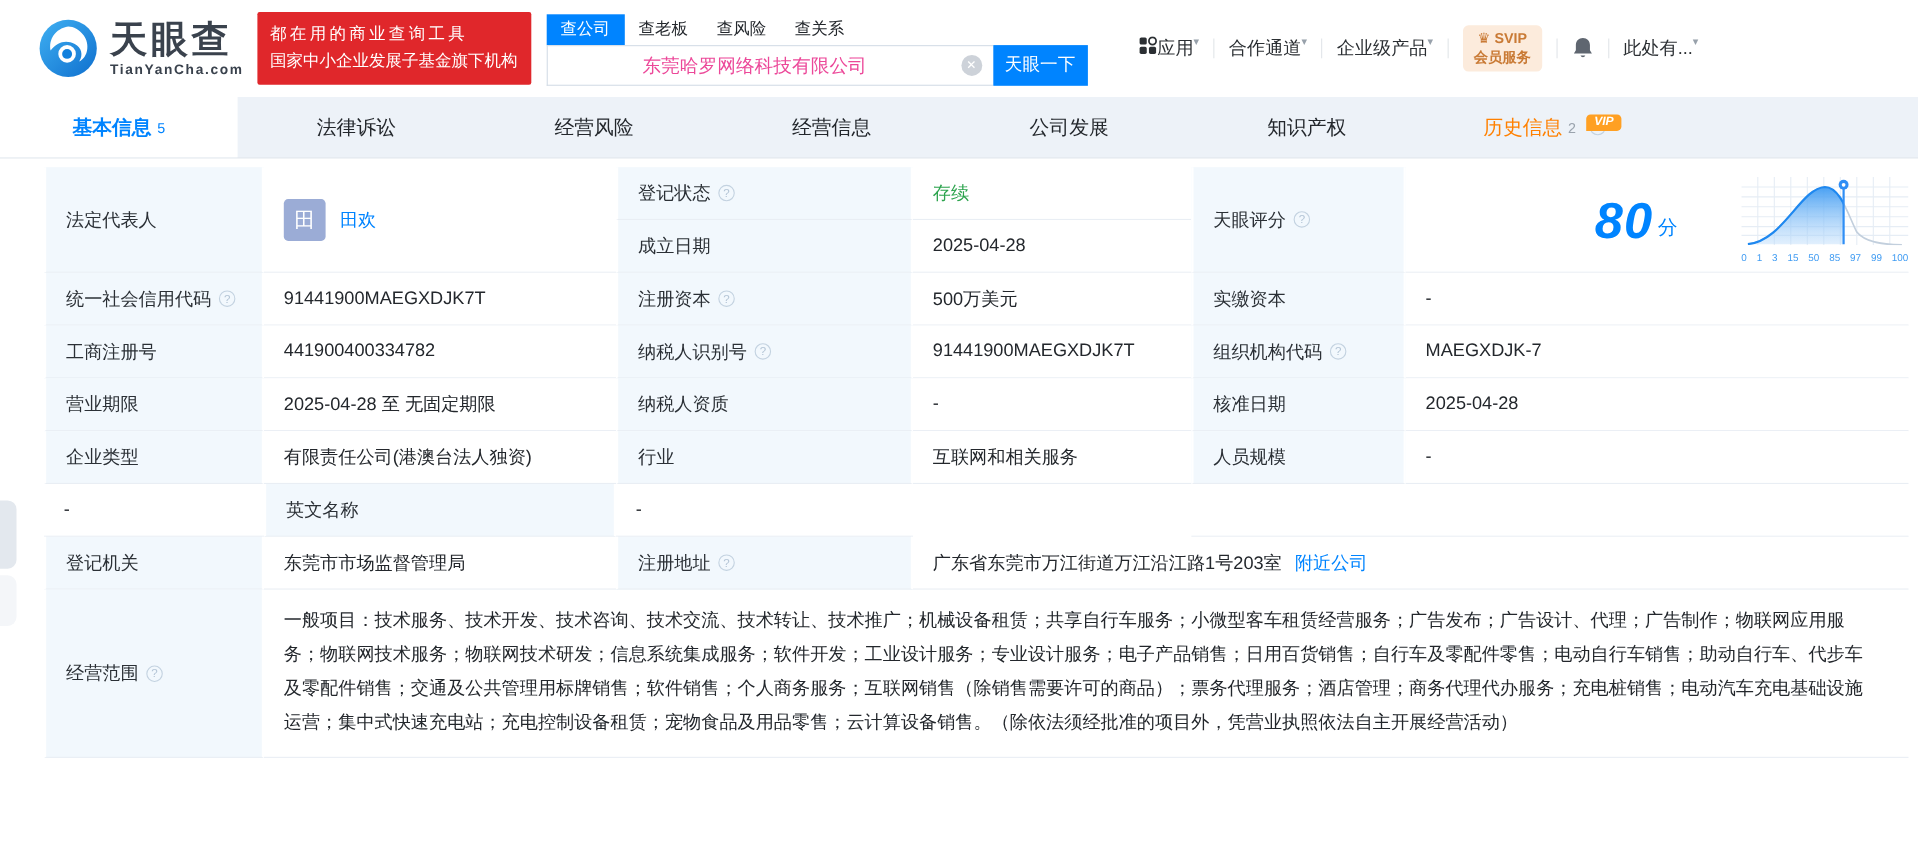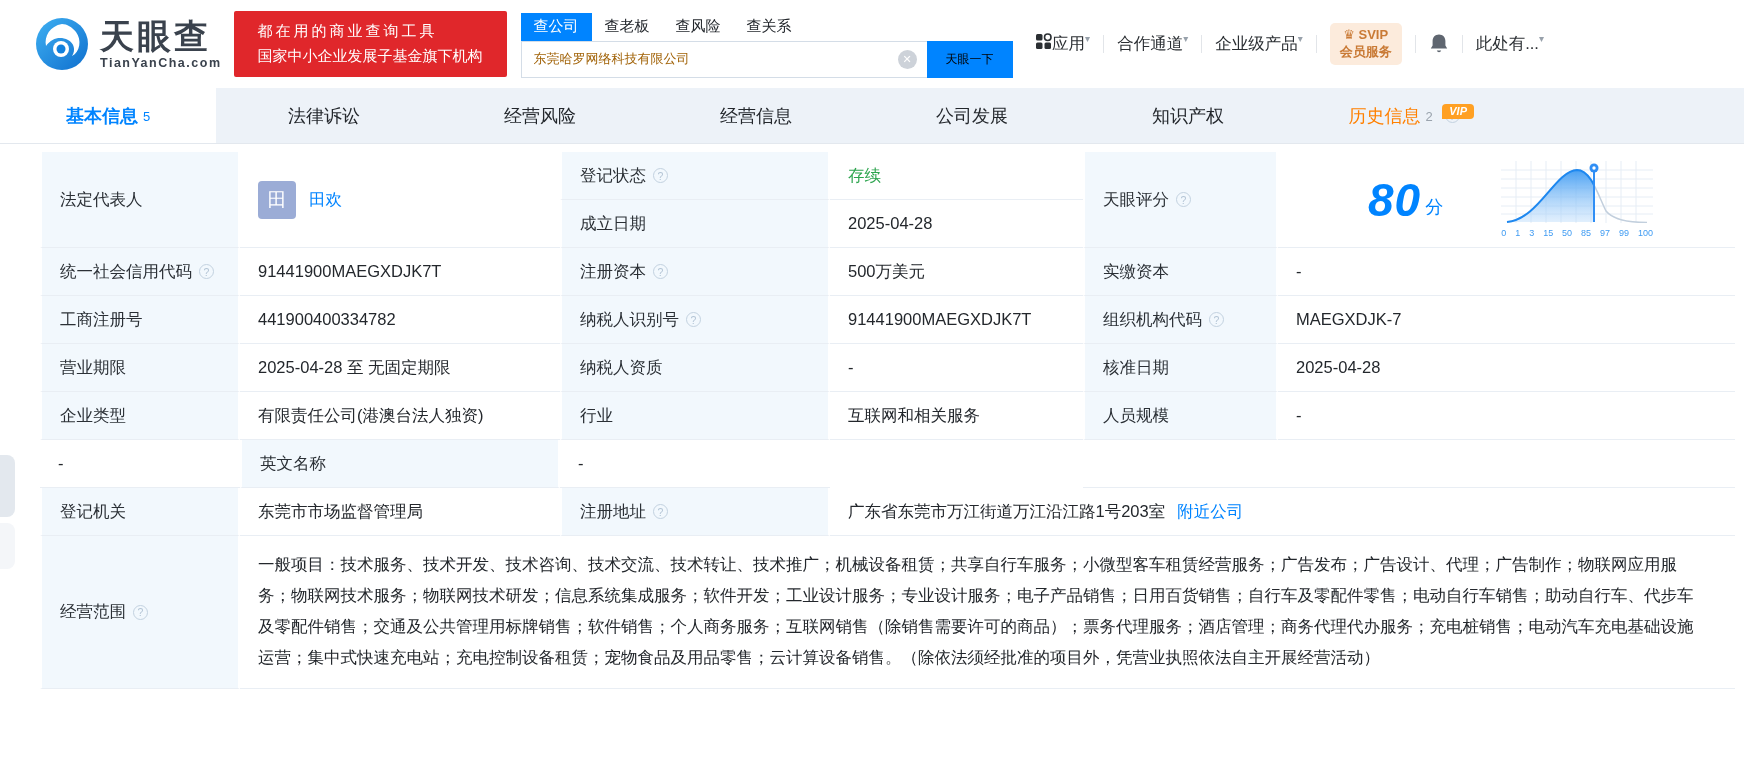--- a/index.html
+++ b/index.html
@@ -6,32 +6,32 @@
   html,body { width: 1744px; height: 771px; background:#fff; overflow:hidden;
     font-family: "Liberation Sans", "DejaVu Sans", sans-serif; color:#23272c; }
 
   
   .header { height: 88px; display:flex; align-items:center; padding-left:34px; background:#fff; position:relative; }
   .logo { display:flex; align-items:center; gap:10px; flex:0 0 auto; }
   .logo-mark { width:56px; height:56px; }
   .logo-text { display:flex; flex-direction:column; line-height:1; }
   .logo-title { font-size:34px; font-weight:bold; color:#3a424d; letter-spacing:3px; }
   .logo-domain { font-size:12.5px; font-weight:bold; color:#3a424d; letter-spacing:1.5px; margin-top:4px; }
-  .promo { margin-left:12px; background:#e0272b; color:#fff; border-radius:2px; padding:8px 24px; font-size:15px; line-height:1.65; flex:0 0 auto; }
+  .promo { margin-left:12px; background:#e0272b; color:#fff; border-radius:2px; padding:8px 12px; font-size:15px; line-height:1.65; flex:0 0 auto; }
   .promo .l1 { letter-spacing:3px; }
   .search-area { margin-left:14px; width:492px; flex:0 0 auto; margin-top:2px; }
   .search-tabs { display:flex; align-items:flex-end; font-size:15px; color:#23272c; }
   .stab { padding:4px 13px 5px; cursor:pointer; }
   .stab.active { background:#0084ff; color:#fff; }
   .search-row { display:flex; height:37px; position:relative; }
-  .search-input { flex:1; border:1px solid #d4dde7; border-right:none; font-size:13px; color:#a16207; padding:0 40px 0 12px; outline:none;
-    font-family:"Liberation Sans","DejaVu Sans",sans-serif; }
+  .search-input { flex:1; border:1px solid #d4dde7; border-right:none; font-size:17px; color:#ec4899; padding:0 40px 0 12px; outline:none;
+    font-family:"Liberation Sans","DejaVu Sans",sans-serif;text-align:center; }
   .clear-btn { position:absolute; right:96px; top:9px; width:19px; height:19px; border-radius:50%; background:#cdd2d9; color:#fff;
     font-size:11px; display:flex; align-items:center; justify-content:center; cursor:pointer; }
-  .search-btn { width:86px; background:#0084ff; color:#000000; border:none; font-size:12px; cursor:pointer;
+  .search-btn { width:86px; background:#0084ff; color:#ffffff; border:none; font-size:16px; cursor:pointer;
     font-family:Liberation Mono, monospace; }
   .nav { margin-left:auto; margin-right:200px; display:flex; align-items:center; gap:13px; font-size:16.5px; color:#2b2f33; }
   .nav-item { display:flex; gap:0; cursor:pointer; white-space:nowrap; }
   .caret { font-size:10px; color:#98a1ab; }
   .vdiv { width:1px; height:18px; background:#e2e5e9; }
   .grid-icon { width:17px; height:17px; }
   .svip-badge { background:#fcebdc; border-radius:5px; padding:4px 10px; text-align:center; line-height:1.3;
     font-size:13px; color:#c97a35; font-weight:bold; cursor:pointer; }
   .bell-icon { width:20px; height:22px; cursor:pointer; }
 
@@ -53,21 +53,21 @@
     grid-template-rows:96px repeat(6,48px) auto; }
   .cell { display:flex; align-items:center; padding-left:18px; font-size:16.5px; border-bottom:1px solid #e9eef4; background:#fff; }
   .lbl { background:#f2f8fd; border-left:2px solid #fff; border-right:2px solid #fff; color:#2b3036; }
   .midwrap { grid-column:3 / span 2; display:grid; grid-template-columns:270px 1fr; grid-template-rows:48px 48px; }
   .green { color:#2da44e; }
   .link { color:#0084ff; cursor:pointer; }
   .avatar { width:38px; height:38px; border-radius:4px; background:#9bacd6; color:#fff; font-size:19px;
     display:flex; align-items:center; justify-content:center; margin-right:13px; flex:0 0 auto; }
   .addr-val { grid-column:4 / -1; }
   .addr-link { margin-left:12px; }
-  .score-cell { padding-left:90px; gap:0; }
+  .score-cell { padding-left:90px; gap:0;justify-content:flex-end; }
   .score-num { font-size:46px; font-weight:bold; font-style:italic; color:#0084ff; letter-spacing:1px; }
   .score-unit { font-size:18px; color:#0084ff; margin:14px 0 0 4px; }
   .score-chart { margin-left:58px; width:152px; }
   .ticks { display:flex; justify-content:space-between; font-size:9px; color:#3f9bf2; margin-top:1px; }
   .scope-lbl { align-items:center; }
   .scope-val { grid-column:2 / -1; display:block; padding:13px 28px 15px 18px; line-height:31px; font-size:16.5px; border-bottom:1px solid #e9eef4; }
 
   
   .edge-tab1 { position:absolute; left:0; top:455px; width:15px; height:62px; background:#e3e8ee; border-radius:0 8px 8px 0; }
   .edge-tab2 { position:absolute; left:0; top:523px; width:15px; height:46px; background:#f4f6f9; border-radius:0 8px 8px 0; }

